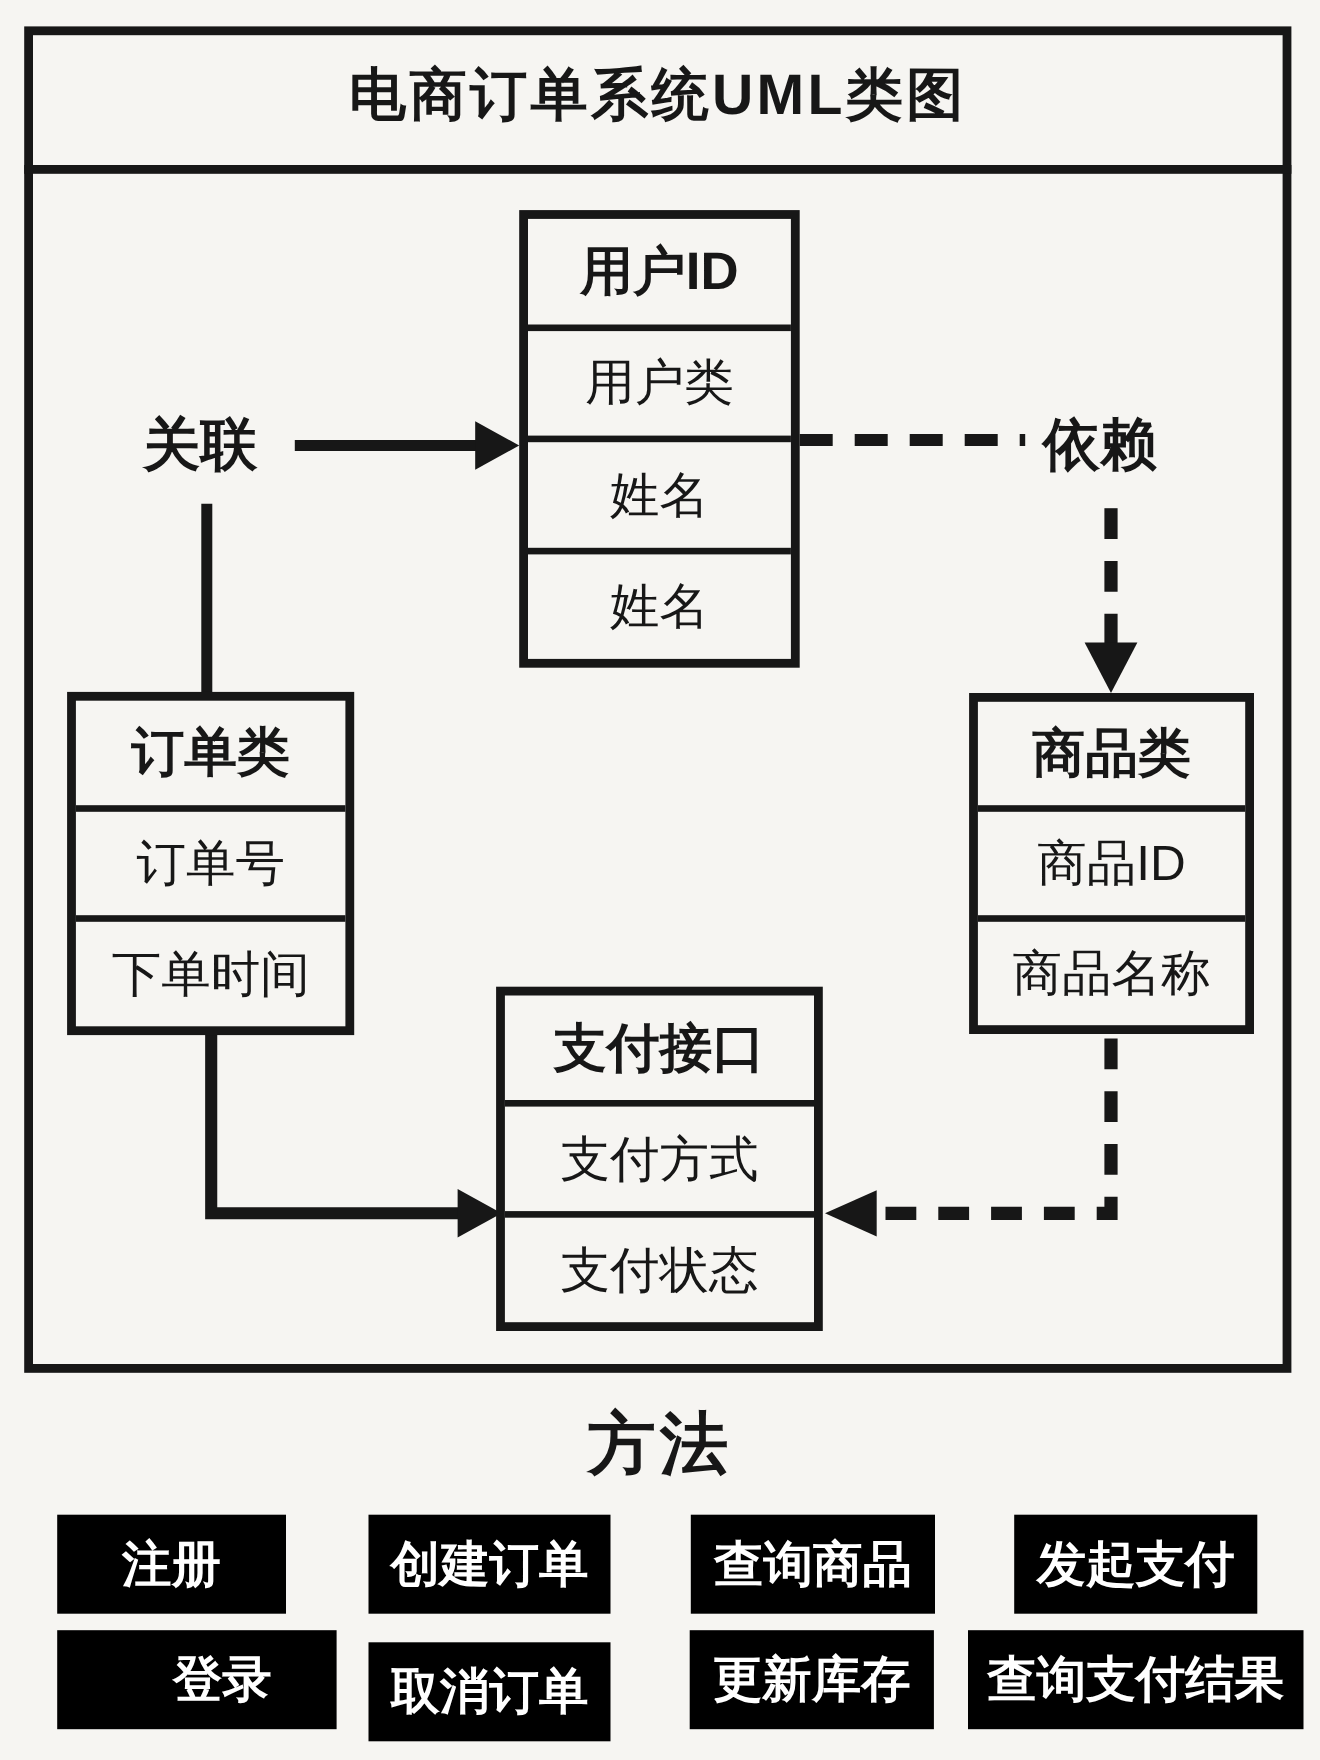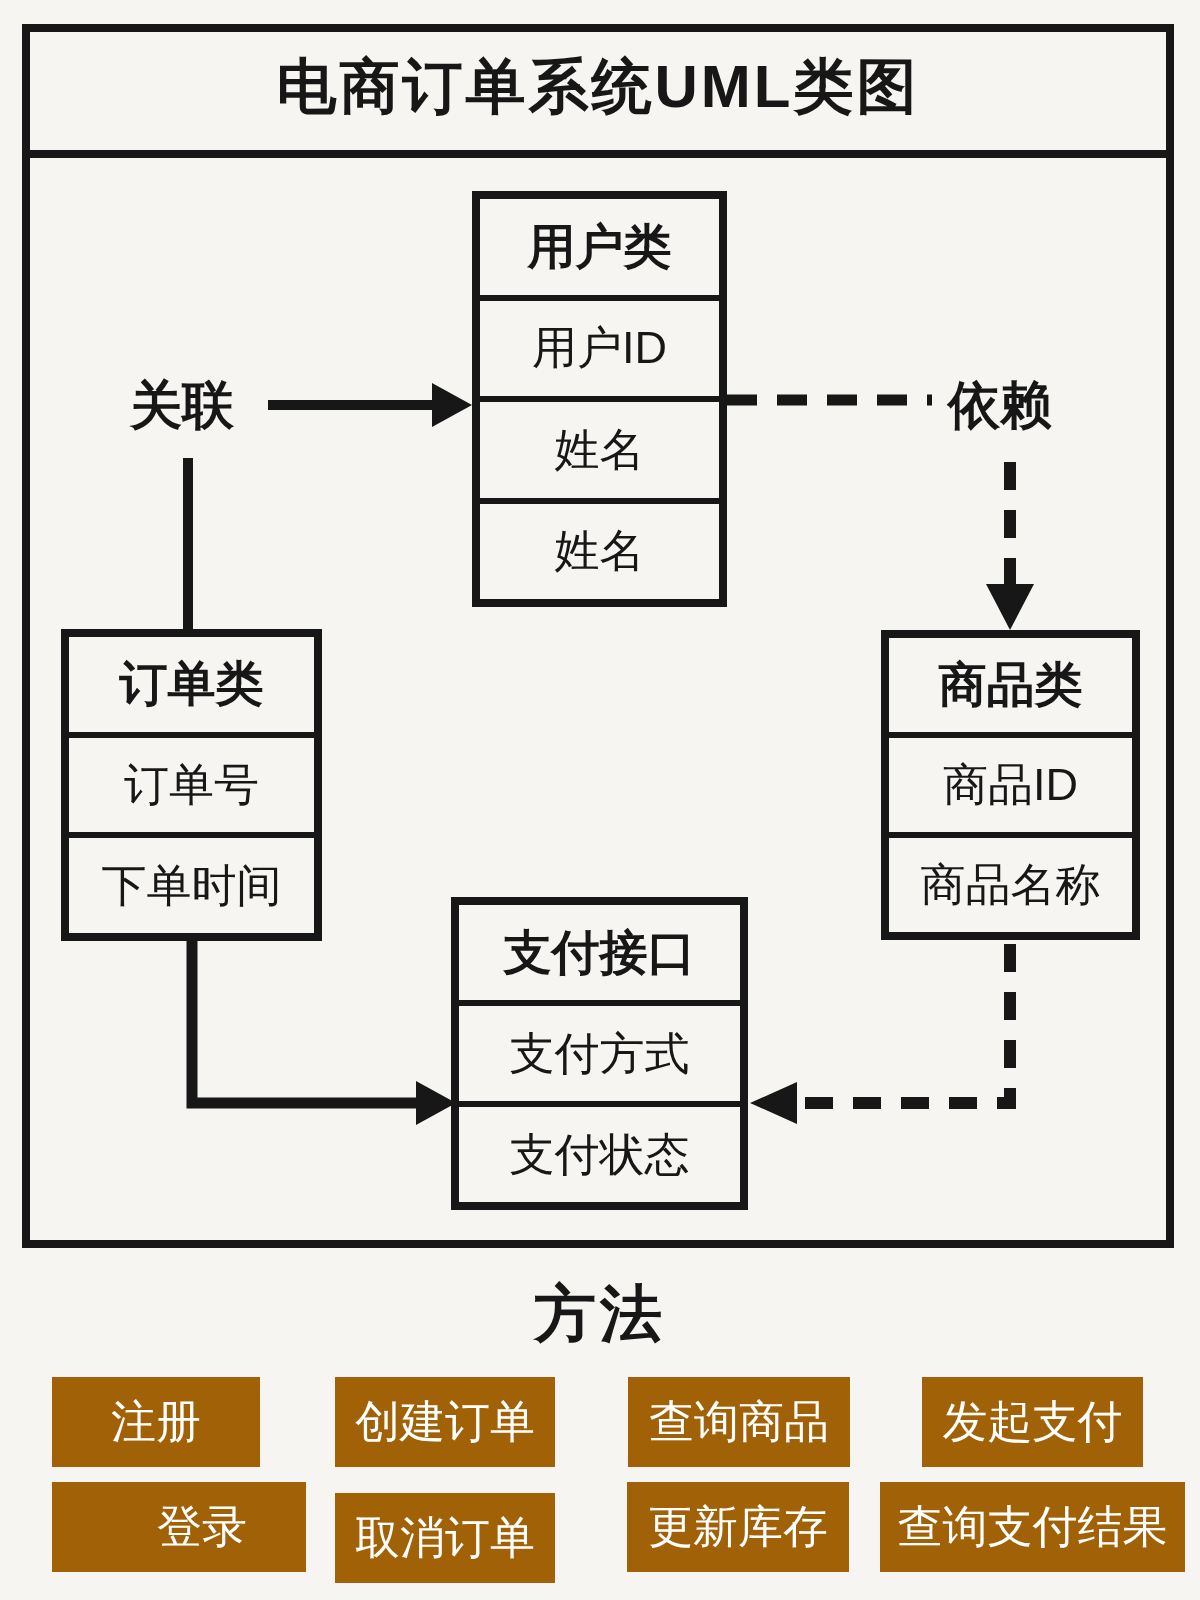--- a/index.html
+++ b/index.html
@@ -20,21 +20,21 @@
     left: 22px; top: 24px;
     width: 1152px; height: 1224px;
     border: 8px solid #171717;
     box-sizing: border-box;
   }
   .diagram-title {
     position: absolute;
     left: 22px; top: 24px;
     width: 1152px; height: 126px;
     display: flex; align-items: center; justify-content: center;
-    font-size: 60px; font-weight: bold; letter-spacing: 3px;
+    font-size: 52px; font-weight: bold; letter-spacing: 3px;
   }
   .title-divider {
     position: absolute;
     left: 22px; top: 150px;
     width: 1152px; height: 8px;
     background: #171717;
   }
   .class-box {
     position: absolute;
     border: 8px solid #171717;
@@ -67,24 +67,24 @@
     left: 0; top: 1283px;
     width: 1200px;
     text-align: center;
     font-size: 62px; font-weight: bold;
     line-height: 1;
     letter-spacing: 4px;
   }
   .method-btn {
     position: absolute;
     height: 90px;
-    background: #a16207;
+    background: #000000;
     color: #ffffff;
     display: flex; align-items: center; justify-content: center;
-    font-size: 45px; font-weight: normal;
+    font-size: 45px; font-weight: bold;
     white-space: nowrap;
     cursor: pointer;
   }
 </style>
 </head>
 <body>
 
 <div class="page">
 
   <svg class="conn-svg" viewBox="0 0 1200 1600" xmlns="http://www.w3.org/2000/svg">
@@ -115,22 +115,22 @@
   </svg>
 
   <div class="frame"></div>
   <div class="diagram-title">电商订单系统UML类图</div>
   <div class="title-divider"></div>
 
   <div class="rel-label" style="left:130px; top:379px; width:125px;">关联</div>
   <div class="rel-label" style="left:948px; top:379px; width:125px;">依赖</div>
 
   <div class="class-box" style="left:472px; top:191px; width:255px; height:416px;">
+    <div class="class-row">用户ID</div>
     <div class="class-row">用户类</div>
-    <div class="class-row">用户ID</div>
     <div class="class-row">姓名</div>
     <div class="class-row">姓名</div>
   </div>
 
   <div class="class-box" style="left:61px; top:629px; width:261px; height:312px;">
     <div class="class-row">订单类</div>
     <div class="class-row">订单号</div>
     <div class="class-row">下单时间</div>
   </div>
 

